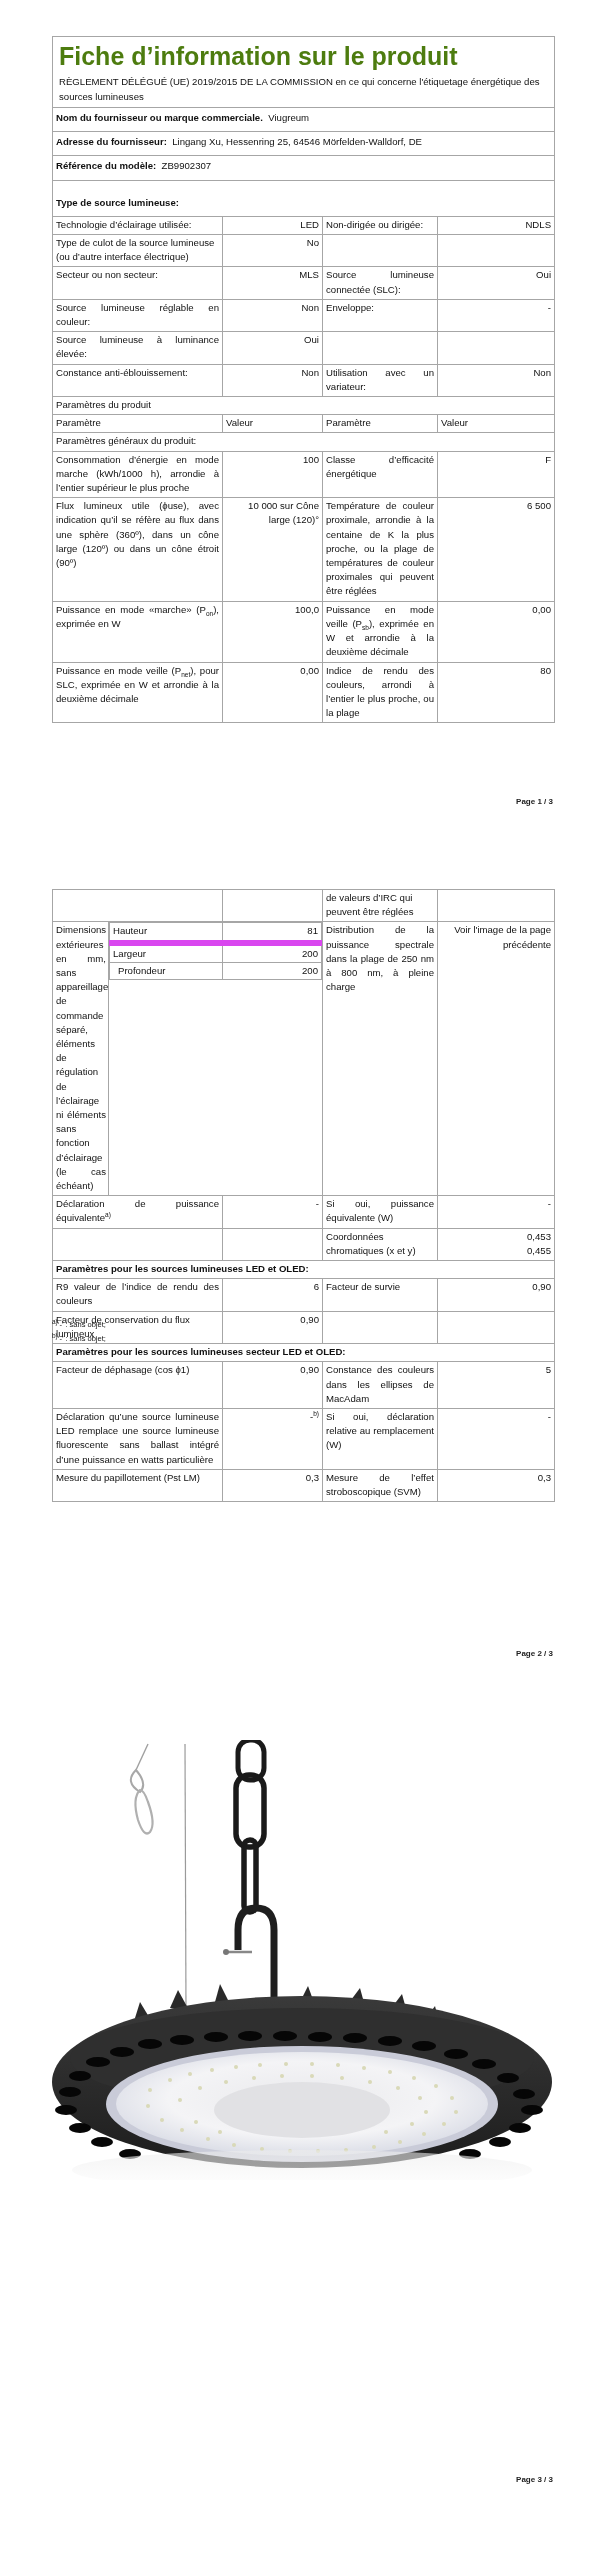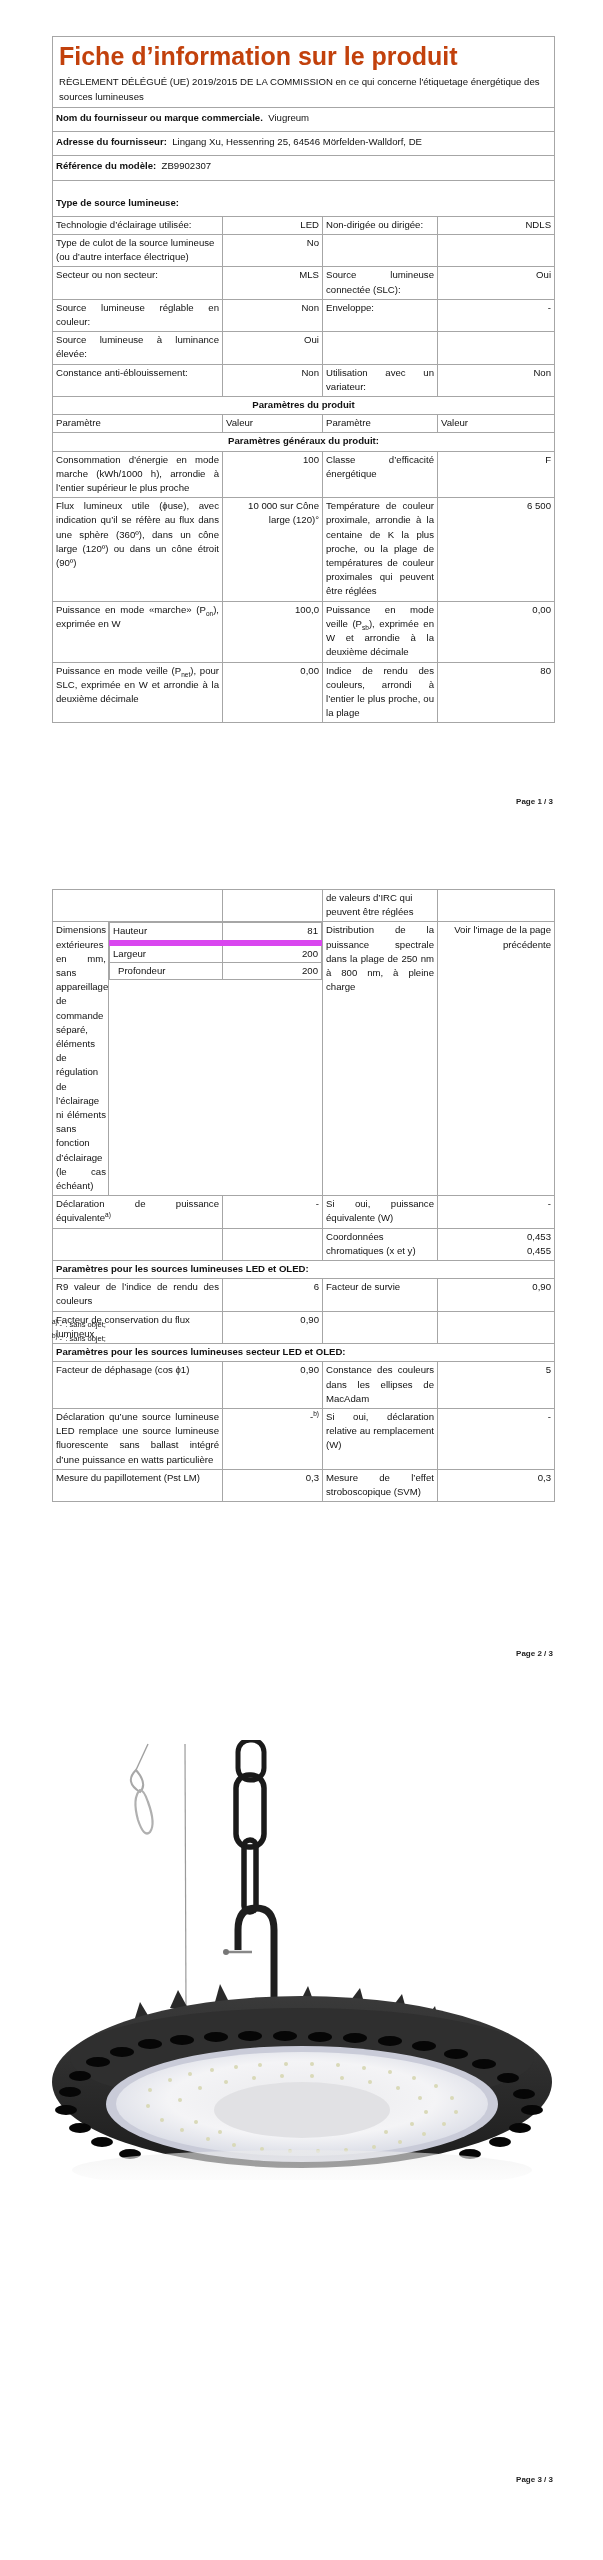--- a/index.html
+++ b/index.html
@@ -15,26 +15,26 @@
     #p2 .page-number { top: 799px; }
     #p3 .page-number { top: 775px; }
 
     table.sheet { position: absolute; left: 52px; width: 502px; border-collapse: collapse; table-layout: fixed;
                   font-size: 9.6px; line-height: 14.2px; }
     table.sheet td { border: 1px solid #a6a6a6; vertical-align: top; padding: 1px 3px 2px 3px; }
     #p1 table.sheet { top: 36px; }
     #p2 table.sheet { top: 39px; }
 
     .title-cell { padding: 4px 6px 3px 6px !important; }
-    .doc-title { font-size: 25px; line-height: 30px; font-weight: bold; color: #c2410c; margin: 0 0 3px 0; }
+    .doc-title { font-size: 25px; line-height: 30px; font-weight: bold; color: #4d7c0f; margin: 0 0 3px 0; }
     .doc-subtitle { font-size: 9.6px; line-height: 15px; margin: 0; }
     .bold { font-weight: bold; }
     .center { text-align: right; margin-left: 12px; }
     .justify { text-align: justify; }
-    .section { font-weight: bold; text-align: center; }
+    .section { font-weight: normal; }
     .section-left { font-weight: bold; text-align: left; }
     .top-open td { border-top: none; }
     .bottom-open td { border-bottom: none; }
     sub, sup { font-size: 6.5px; line-height: 0; }
 
     .footnotes { position: absolute; left: 52px; top: 468px; font-size: 7.5px; line-height: 14px; }
 
     .inner-dim { width: 100%; border-collapse: collapse; }
     .inner-dim td { border: none; padding: 0; }
 

